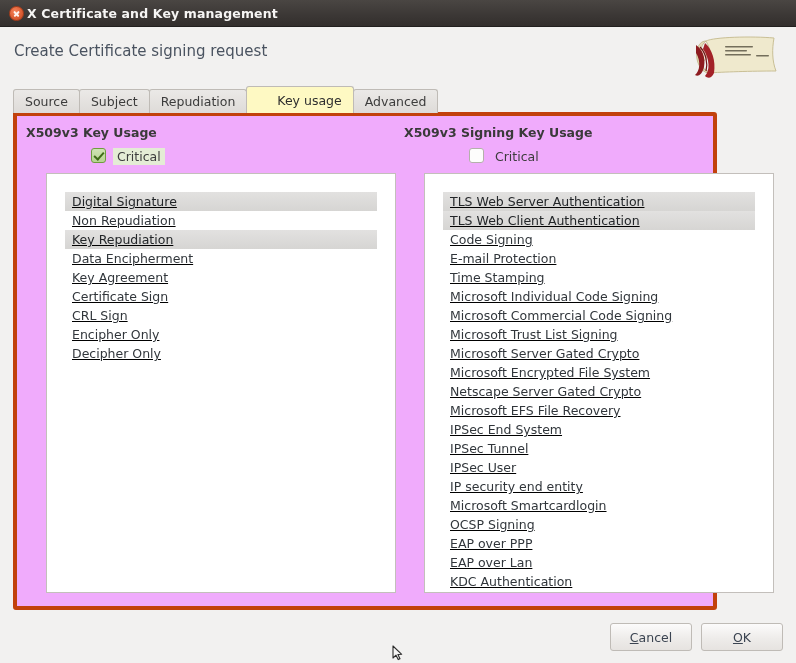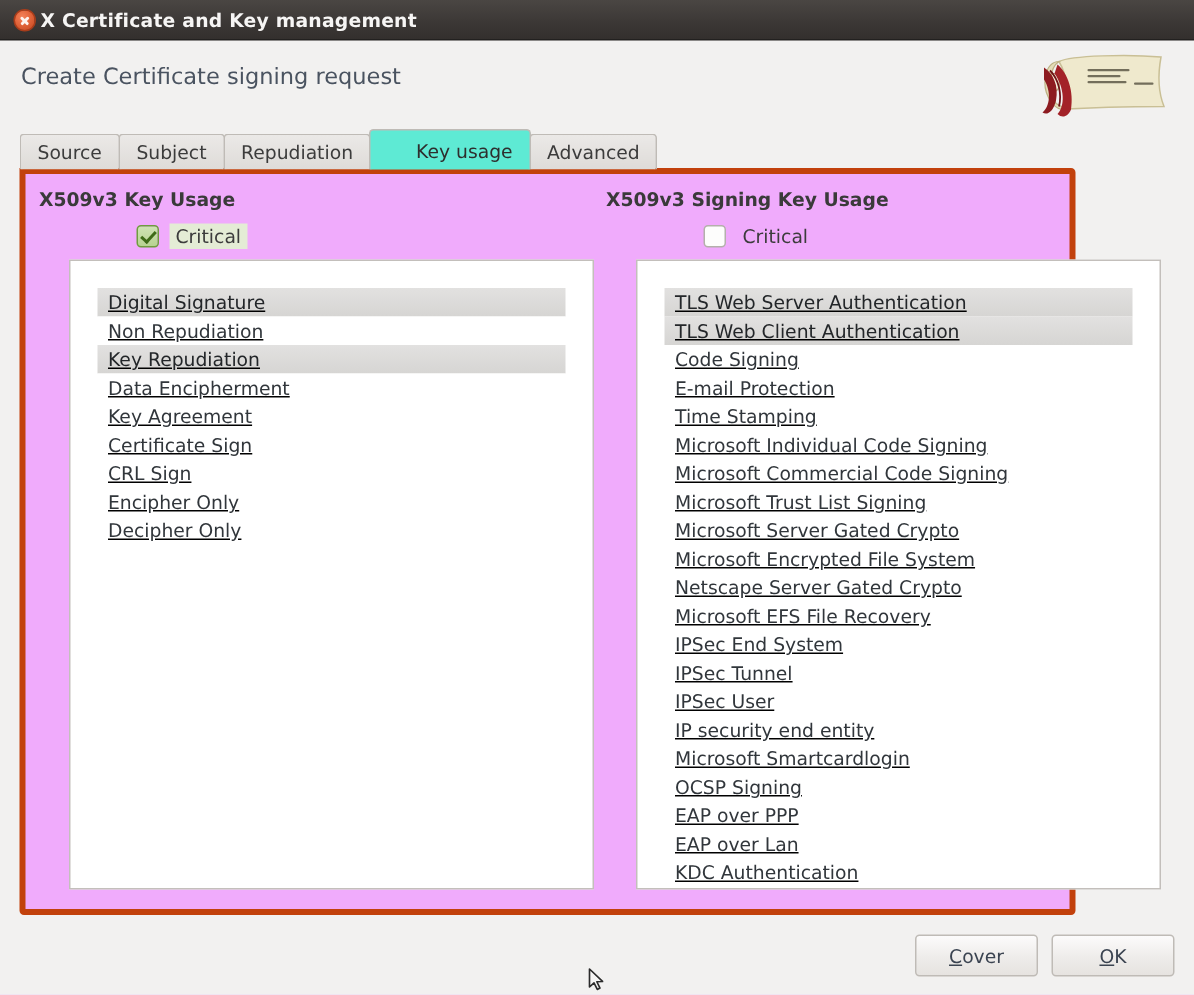--- a/index.html
+++ b/index.html
@@ -95,21 +95,21 @@
     color: #3c3c3c;
     background: linear-gradient(to bottom, #ebe9e7 0%, #dedbd8 100%);
     border: 1px solid #bfbbb6;
     border-bottom: none;
     border-top-left-radius: 3px;
     border-top-right-radius: 3px;
     margin-right: -1px;
     white-space: nowrap;
   }
   .tab.active {
-    background: #5eead4;
+    background: #fef9c3;
     color: #2e2e2e;
     height: 27px;
     border-color: #bfbbb6;
     position: relative;
     z-index: 5;
     padding-left: 30px;
   }
 
   
   .tabpanel {
@@ -132,21 +132,21 @@
   .group-title {
     font-size: 12.5px;
     font-weight: bold;
     color: #3a3a3a;
     margin: 0 0 8px 0;
     white-space: nowrap;
   }
 
   .check-row {
     display: flex;
-    align-items: center;
+    align-items: flex-start;
     margin: 0 0 7px 17px;
     height: 18px;
     width: fit-content;
     padding-left: 48px;
   }
   .cbox {
     width: 15px; height: 15px;
     box-sizing: border-box;
     border-radius: 3px;
     background: #fdfdfc;
@@ -321,21 +321,21 @@
           <div class="list-item"><span>EAP over Lan</span></div>
           <div class="list-item"><span>KDC Authentication</span></div>
         </div>
     </div>
 
   </div>
 
   <div class="buttonbar">
     <div class="btn">
         <span class="mn">C</span>
-        <span>over</span>
+        <span>ancel</span>
       </div>
     <div class="btn">
         <span class="mn">O</span>
         <span>K</span>
       </div>
   </div>
 
   <div class="cursor">
     <svg width="11" height="16" viewBox="0 0 11 16" xmlns="http://www.w3.org/2000/svg">
       <path d="M1 1 L1 13 L4 10.2 L6.2 14.6 L8 13.7 L5.9 9.5 L9.7 9.3 Z" fill="#f6f5f4" stroke="#2b2b2b" stroke-width="1.1" stroke-linejoin="round"></path>

